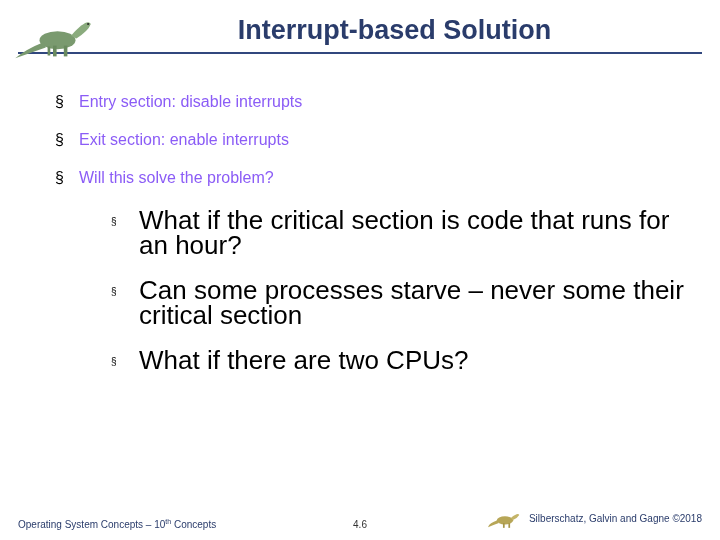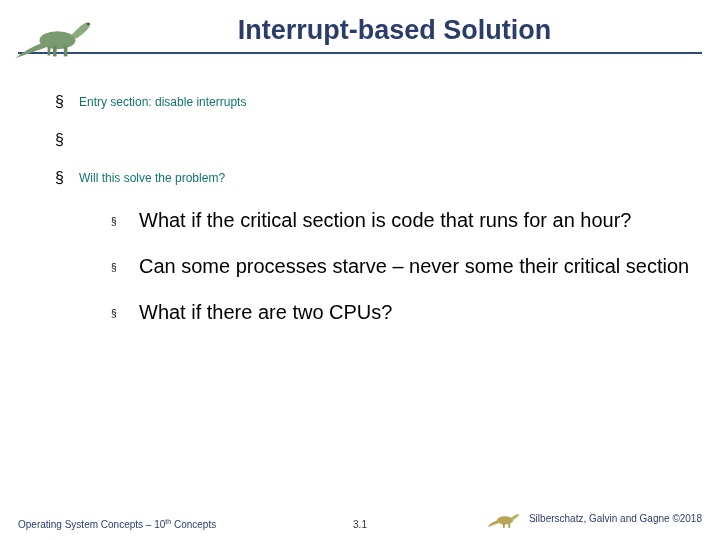--- a/index.html
+++ b/index.html
@@ -45,43 +45,43 @@
     margin-bottom: 14px;
   }
   .l1-bullet {
     font-size: 16px;
     color: #000;
     width: 24px;
     flex-shrink: 0;
     line-height: 24px;
   }
   .l1-text {
-    font-size: 12px;
-    color: #0f766e;
+    font-size: 16px;
+    color: #8b5cf6;
     line-height: 24px;
   }
   .sublist {
     padding-left: 56px;
     padding-top: 4px;
   }
   .l2 {
     display: flex;
     align-items: flex-start;
     margin-bottom: 20px;
   }
   .l2-bullet {
     font-size: 10px;
     color: #000;
     width: 28px;
     flex-shrink: 0;
     line-height: 24px;
     padding-top: 2px;
   }
   .l2-text {
-    font-size: 20px;
+    font-size: 26px;
     color: #000;
     line-height: 25px;
   }
   .footer {
     position: absolute;
     bottom: 10px;
     left: 0;
     right: 0;
     padding: 0 18px;
     display: flex;
@@ -119,20 +119,21 @@
 
 <div class="content">
 
   <div class="l1">
     <span class="l1-bullet">§</span>
     <span class="l1-text">Entry section:  disable interrupts</span>
   </div>
 
   <div class="l1">
     <span class="l1-bullet">§</span>
+    <span class="l1-text">Exit section:  enable interrupts</span>
   </div>
 
   <div class="l1">
     <span class="l1-bullet">§</span>
     <span class="l1-text">Will this solve the problem?</span>
   </div>
 
   <div class="sublist">
 
     <div class="l2">
@@ -150,21 +151,21 @@
       <span class="l2-text">What if there are two CPUs?</span>
     </div>
 
   </div>
 </div>
 
 <div class="footer">
   <div class="footer-left">
     <span>Operating System Concepts – 10</span><span class="sup">th</span><span> Concepts</span>
   </div>
-  <div class="footer-center">3.1</div>
+  <div class="footer-center">4.6</div>
   <div class="footer-right">
     <svg class="dino-bot" width="34" height="22" viewBox="0 0 50 32">
       <ellipse cx="25" cy="18" rx="12" ry="6" fill="#b7a657"></ellipse>
       <path d="M 14 18 Q 2 22 0 28 Q 10 24 16 22 Z" fill="#b7a657"></path>
       <path d="M 34 14 Q 44 6 46 10 Q 42 16 36 18 Z" fill="#c4b468"></path>
       <rect x="22" y="22" width="2.5" height="7" fill="#a79648"></rect>
       <rect x="30" y="22" width="2.5" height="7" fill="#a79648"></rect>
     </svg>
     <span>Silberschatz, Galvin and Gagne </span><span>©2018</span>
   </div>

